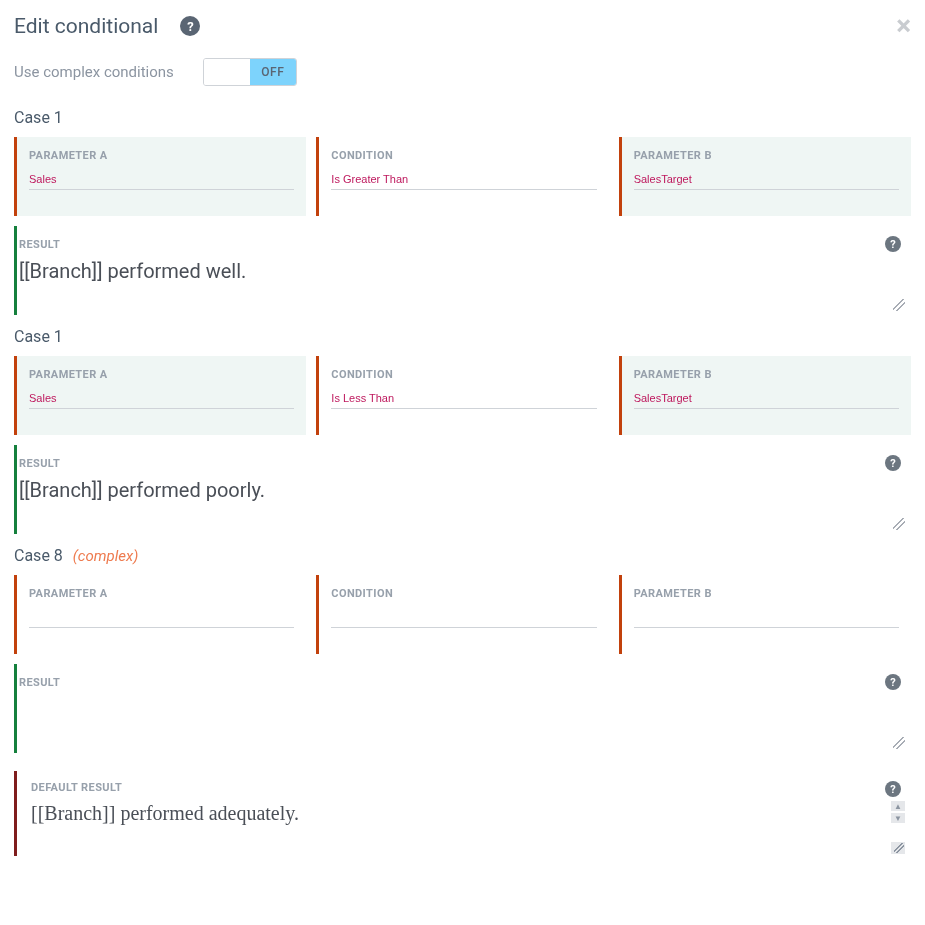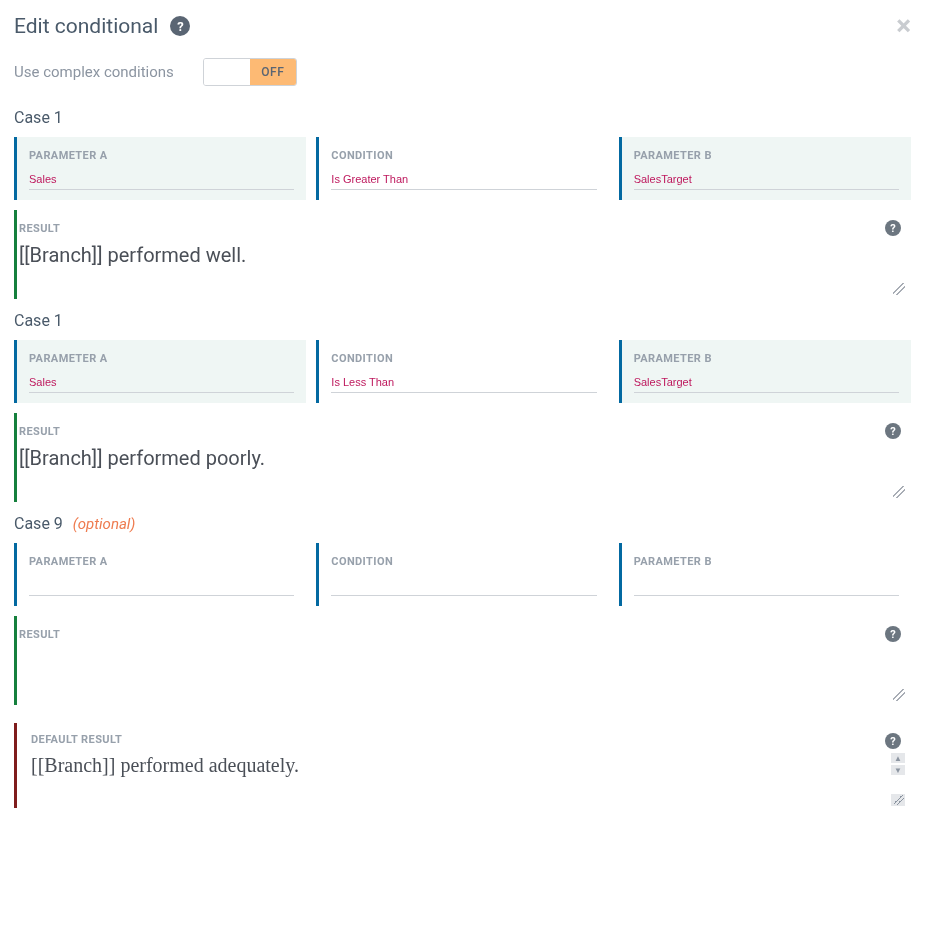--- a/index.html
+++ b/index.html
@@ -9,21 +9,21 @@
     color: #333;
     width: 925px;
     padding: 12px 14px;
   }
   .header {
     display: flex;
     align-items: center;
     justify-content: space-between;
     margin-bottom: 18px;
   }
-  .header-left { display: flex; align-items: center; gap: 12px; }
+  .header-left { display: flex; align-items: center; gap: 22px; }
   .title {
     font-size: 21px;
     font-weight: 400;
     color: #4a5a6a;
   }
   .help-circle {
     width: 20px; height: 20px;
     border-radius: 50%;
     background: #5a6573;
     color: #fff;
@@ -47,33 +47,33 @@
   .toggle {
     width: 94px; height: 28px;
     border: 1px solid #cfd3d8;
     border-radius: 3px;
     display: flex;
     overflow: hidden;
     cursor: pointer;
   }
   .toggle-half { flex: 1; display:flex; align-items:center; justify-content:center; font-size:12px; }
   .toggle-left { background:#fff; }
-  .toggle-right { background:#fdba74; color:#5a6573; font-weight:500; letter-spacing:0.5px; }
+  .toggle-right { background:#7dd3fc; color:#5a6573; font-weight:500; letter-spacing:0.5px; }
   .case-title {
     font-size: 16px; color:#4a5a6a; margin: 12px 0 10px 0;
     display:flex; align-items:flex-end; gap:10px;
   }
   .optional-tag { color:#ee7b4f; font-style: italic; font-size:15px; }
   .row3 {
     display:flex; gap:10px; margin-bottom:10px;
   }
   .param-box, .cond-box {
     flex:1;
-    border-left: 3px solid #0369a1;
-    padding: 12px 12px 10px 12px;
+    border-left: 3px solid #c2410c;
+    padding: 12px 12px 26px 12px;
     min-height: 60px;
   }
   .param-box.teal { background:#eff6f4; }
   .field-label {
     font-size: 11px; font-weight:700; letter-spacing:0.4px;
     color:#97a0ab; margin-bottom:6px;
   }
   .field-input {
     width:100%;
     border:none; border-bottom:1px solid #cfd3d8;
@@ -204,22 +204,22 @@
   </div>
 </div>
 <div class="result-box">
   <div class="field-label">RESULT</div>
   <div class="help-small">?</div>
   <textarea class="result-text" style="">[[Branch]] performed poorly.</textarea>
   <div class="resize-grip"></div>
 </div>
 
 <div class="case-title">
-  <span>Case 9</span>
-  <span class="optional-tag">(optional)</span>
+  <span>Case 8</span>
+  <span class="optional-tag">(complex)</span>
 </div>
 <div class="row3">
   <div class="param-box">
     <div class="field-label">PARAMETER A</div>
     <input class="field-input" value="" style="">
   </div>
   <div class="cond-box">
     <div class="field-label">CONDITION</div>
     <input class="field-input" value="" style="">
   </div>

